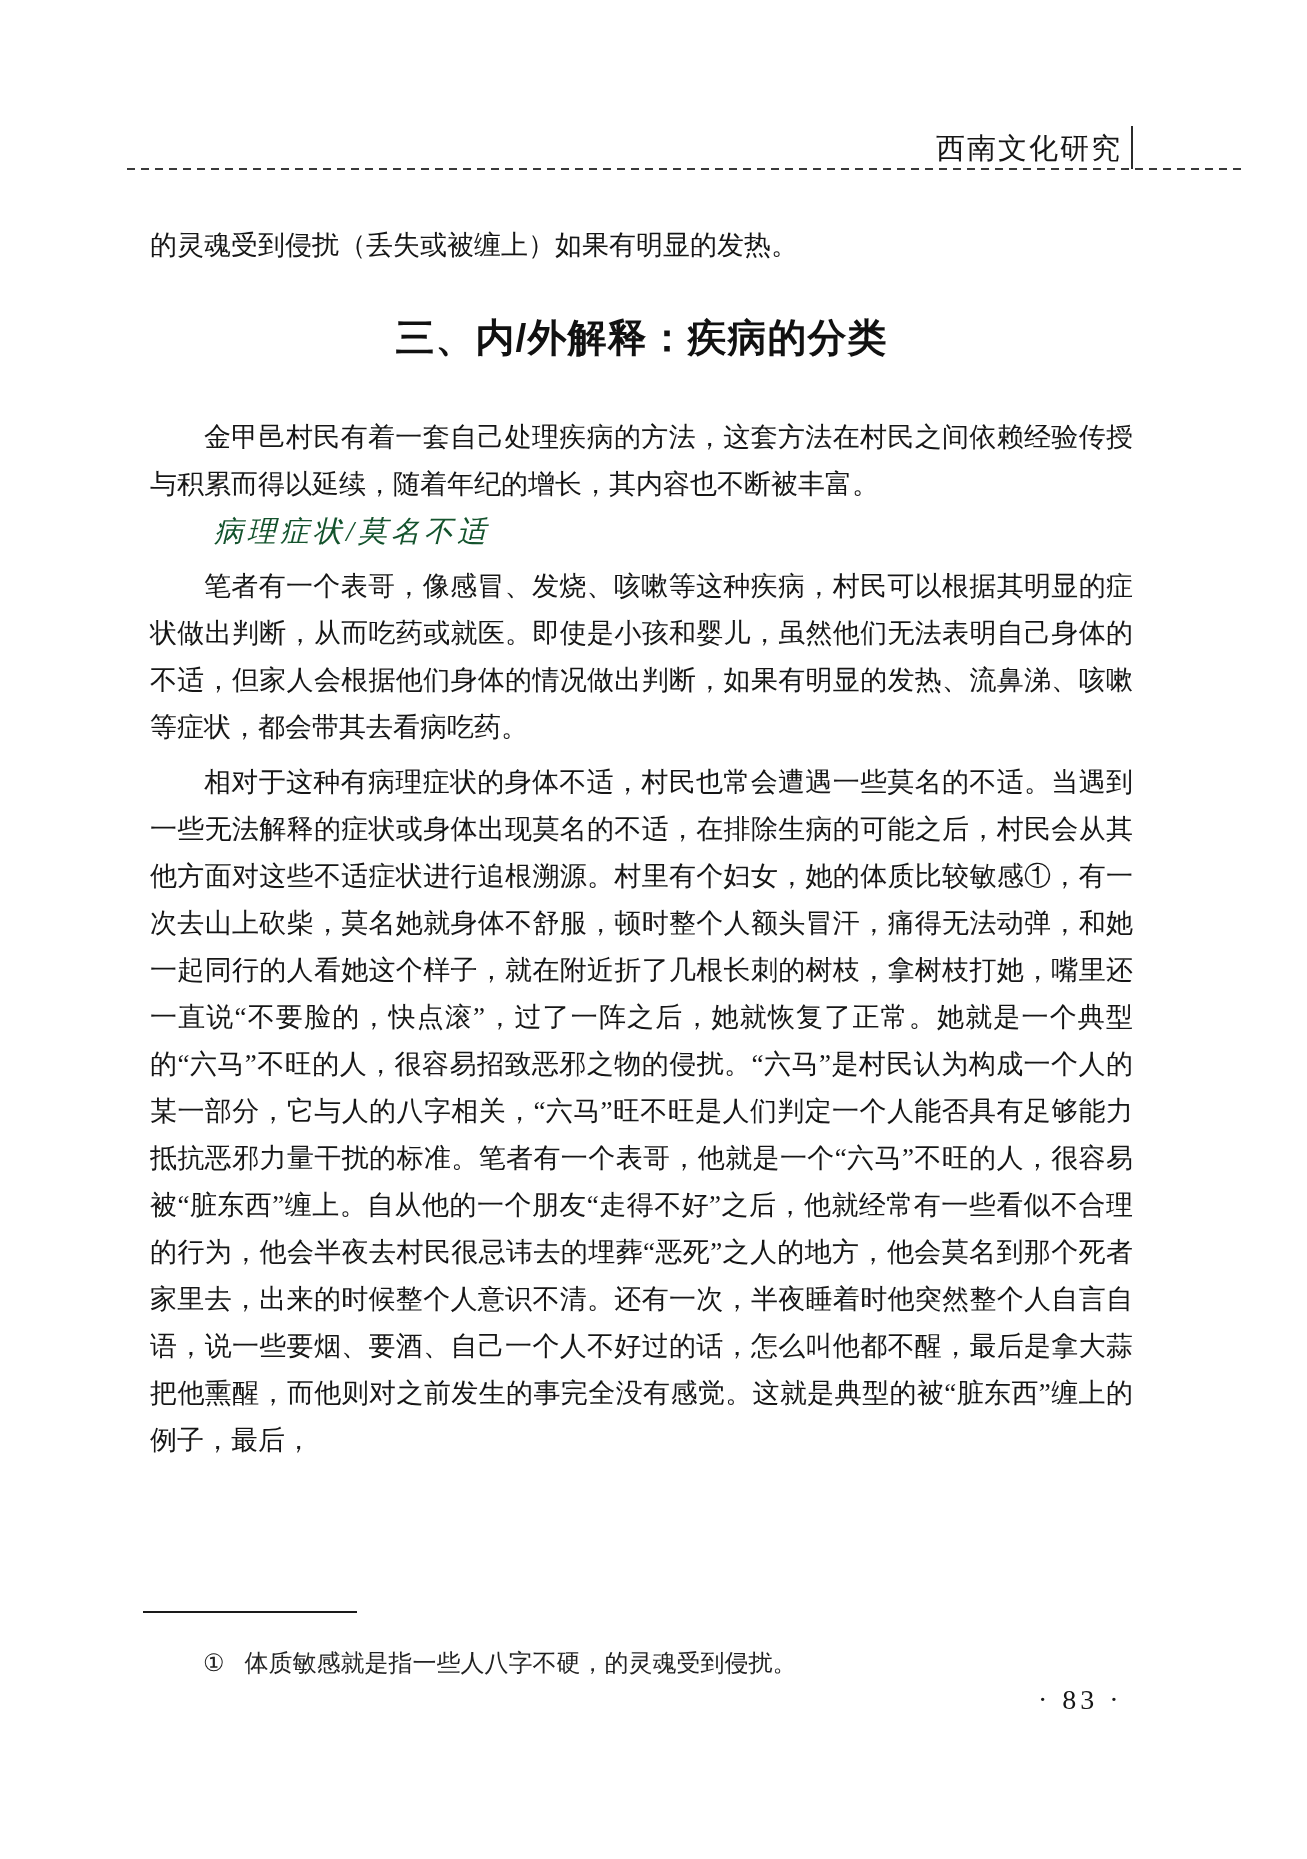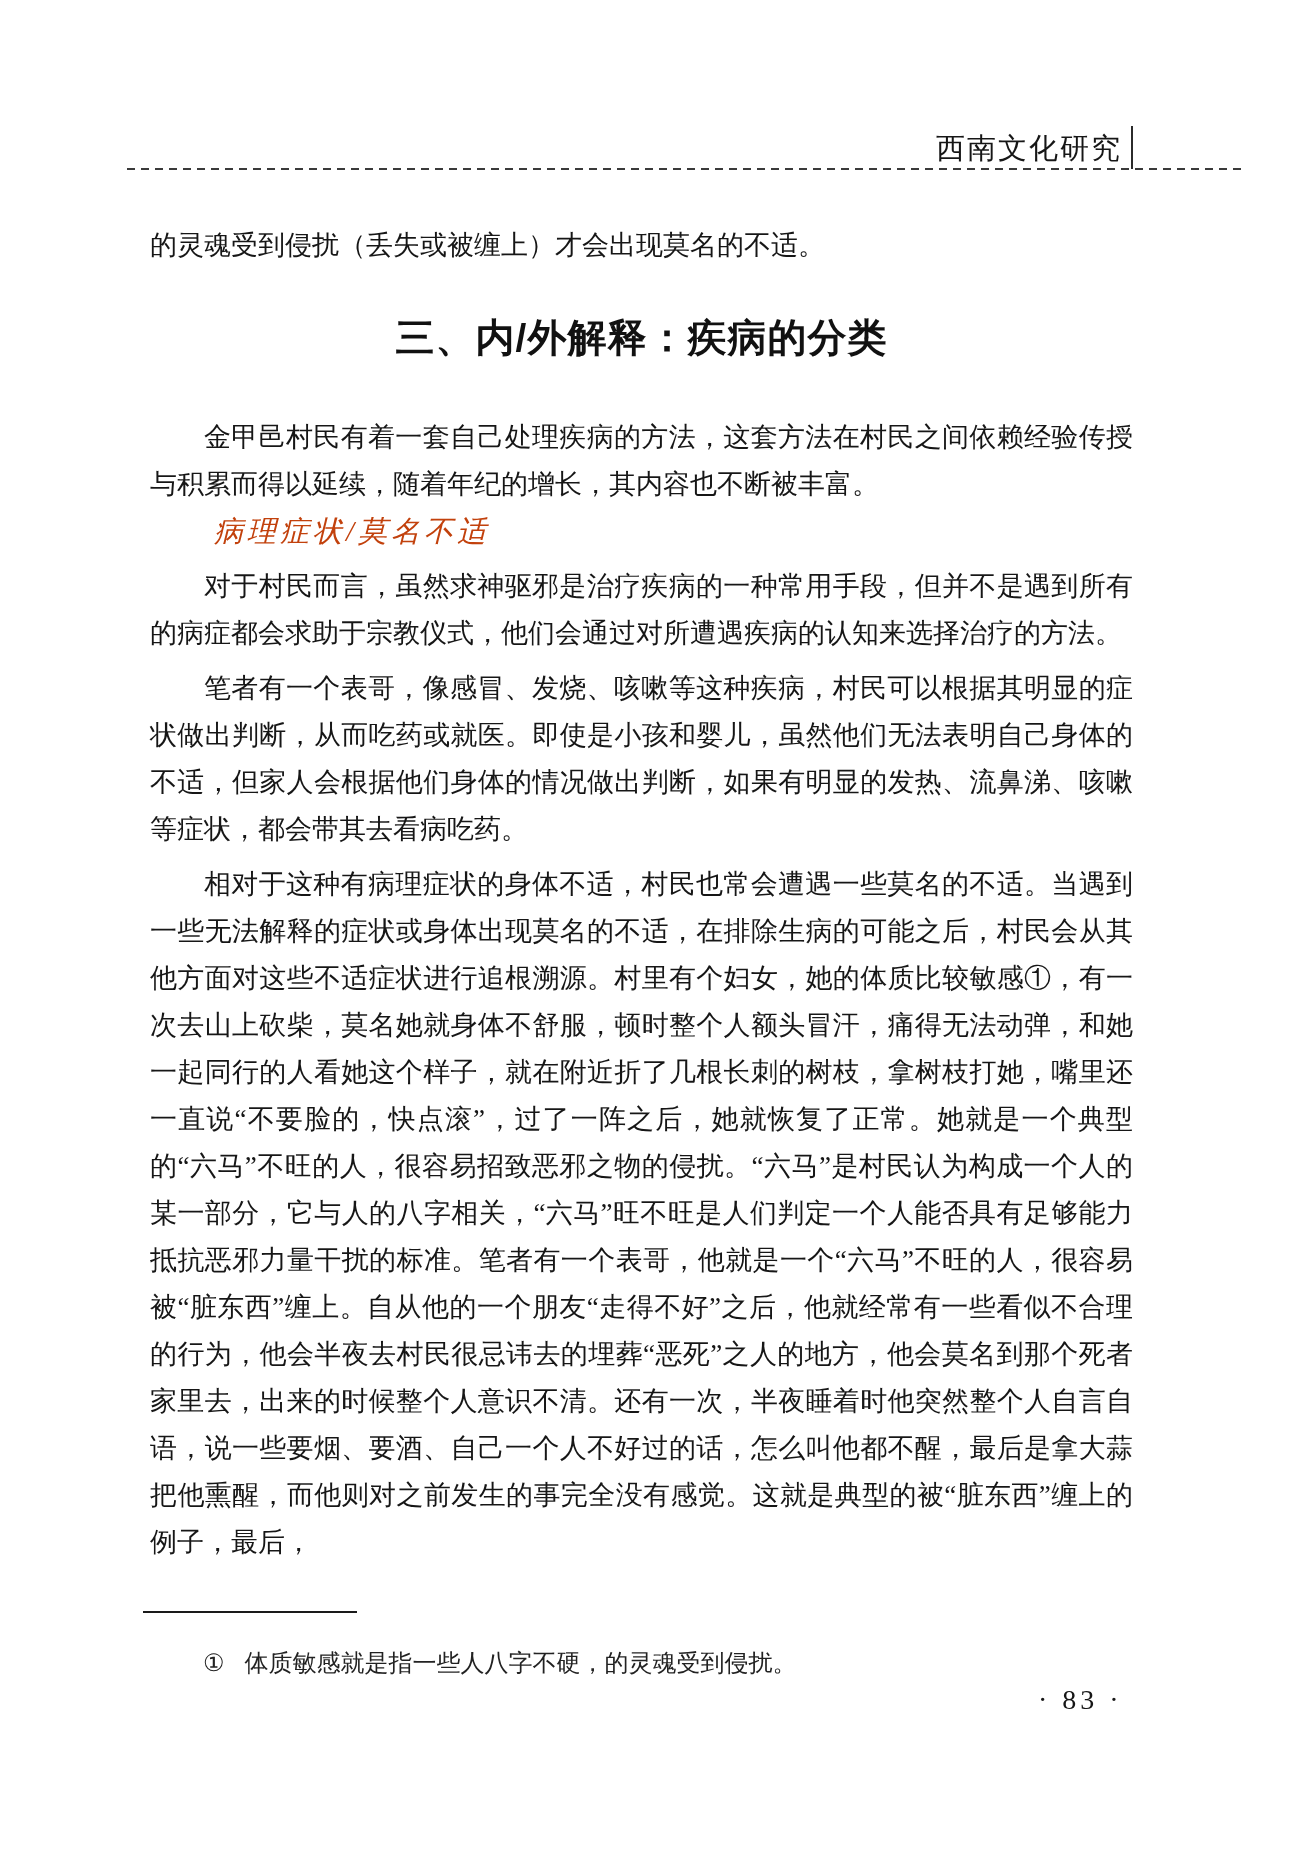--- a/index.html
+++ b/index.html
@@ -72,21 +72,21 @@
     color: #111111;
   }
   .sub-heading {
     font-size: 29px;
     line-height: 47px;
     font-style: italic;
     font-weight: normal;
     letter-spacing: 4px;
     margin: 0;
     padding-left: 64px;
-    color: #c2410c;
+    color: #14532d;
   }
   
   .footnote-rule {
     position: absolute;
     top: 1611px;
     left: 143px;
     width: 214px;
     height: 2px;
     background: #1a1a1a;
   }
@@ -117,29 +117,28 @@
 <div class="page">
 
   <div class="header">
     <span class="journal-title">西南文化研究</span>
     <span class="header-vrule"></span>
   </div>
 
   <div class="dashed-rule"></div>
 
   <div class="body-text">
-    <p>的灵魂受到侵扰（丢失或被缠上）才会出现莫名的不适。</p>
+    <p>的灵魂受到侵扰（丢失或被缠上）如果有明显的发热。</p>
 
     <div class="section-heading">三、内/外解释：疾病的分类</div>
 
     <p class="indent">金甲邑村民有着一套自己处理疾病的方法，这套方法在村民之间依赖经验传授与积累而得以延续，随着年纪的增长，其内容也不断被丰富。</p>
 
     <div class="sub-heading">病理症状/莫名不适</div>
 
-    <p class="indent">对于村民而言，虽然求神驱邪是治疗疾病的一种常用手段，但并不是遇到所有的病症都会求助于宗教仪式，他们会通过对所遭遇疾病的认知来选择治疗的方法。</p>
 
     <p class="indent">笔者有一个表哥，像感冒、发烧、咳嗽等这种疾病，村民可以根据其明显的症状做出判断，从而吃药或就医。即使是小孩和婴儿，虽然他们无法表明自己身体的不适，但家人会根据他们身体的情况做出判断，如果有明显的发热、流鼻涕、咳嗽等症状，都会带其去看病吃药。</p>
 
     <p class="indent">相对于这种有病理症状的身体不适，村民也常会遭遇一些莫名的不适。当遇到一些无法解释的症状或身体出现莫名的不适，在排除生病的可能之后，村民会从其他方面对这些不适症状进行追根溯源。村里有个妇女，她的体质比较敏感①，有一次去山上砍柴，莫名她就身体不舒服，顿时整个人额头冒汗，痛得无法动弹，和她一起同行的人看她这个样子，就在附近折了几根长刺的树枝，拿树枝打她，嘴里还一直说“不要脸的，快点滚”，过了一阵之后，她就恢复了正常。她就是一个典型的“六马”不旺的人，很容易招致恶邪之物的侵扰。“六马”是村民认为构成一个人的某一部分，它与人的八字相关，“六马”旺不旺是人们判定一个人能否具有足够能力抵抗恶邪力量干扰的标准。笔者有一个表哥，他就是一个“六马”不旺的人，很容易被“脏东西”缠上。自从他的一个朋友“走得不好”之后，他就经常有一些看似不合理的行为，他会半夜去村民很忌讳去的埋葬“恶死”之人的地方，他会莫名到那个死者家里去，出来的时候整个人意识不清。还有一次，半夜睡着时他突然整个人自言自语，说一些要烟、要酒、自己一个人不好过的话，怎么叫他都不醒，最后是拿大蒜把他熏醒，而他则对之前发生的事完全没有感觉。这就是典型的被“脏东西”缠上的例子，最后，</p>
   </div>
 
   <div class="footnote-rule"></div>
 
   <div class="footnote">
     <span class="marker">①</span><span>体质敏感就是指一些人八字不硬，的灵魂受到侵扰。</span>

